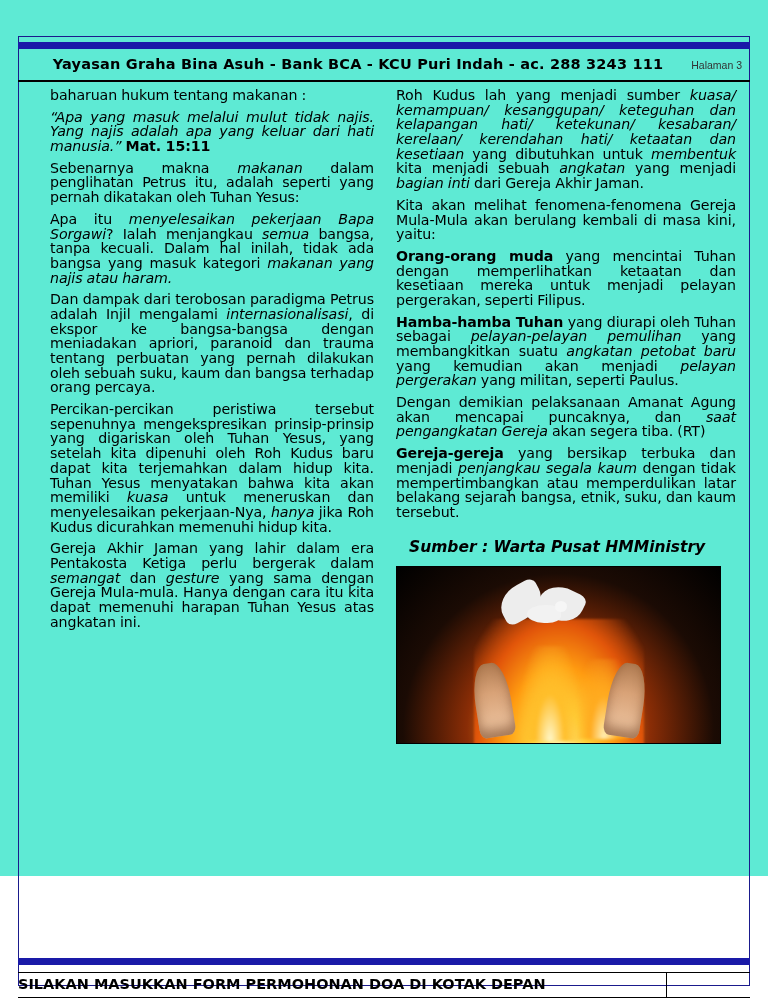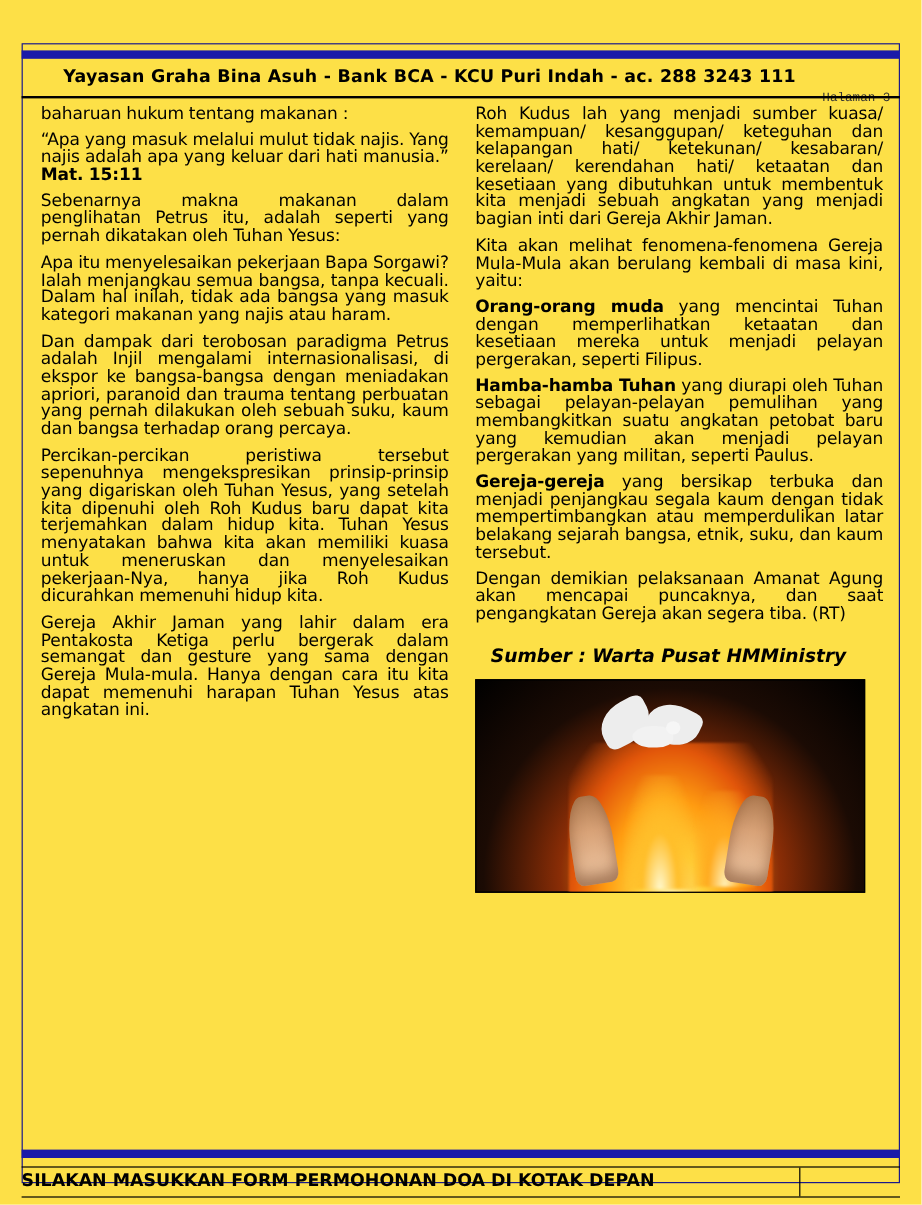--- a/index.html
+++ b/index.html
@@ -12,22 +12,22 @@
     height: 1004px;
     font-family: "DejaVu Sans", sans-serif;
     color: #000000;
     position: relative;
     overflow: hidden;
   }
   .page {
     position: absolute;
     left: 0; top: 0;
     width: 768px;
-    height: 1004px;
-    background: #fde047;
+    height: 876px;
+    background: #5eead4;
   }
   
   .frame {
     position: absolute;
     left: 18px;
     top: 36px;
     width: 732px;
     height: 950px;
     border: 1px solid #1a1a8c;
     box-sizing: border-box;
@@ -55,24 +55,24 @@
     text-align: center;
     font-family: "DejaVu Sans", sans-serif;
     font-weight: bold;
     font-size: 14.5px;
     letter-spacing: 0.2px;
     white-space: nowrap;
   }
   .header-page {
     position: absolute;
     right: 8px;
-    top: 20px;
+    top: 3px;
     font-size: 10.5px;
     color: #333333;
-    font-family: Liberation Mono, monospace;
+    font-family: Liberation Sans, sans-serif;
   }
   .header-rule {
     position: absolute;
     left: 18px;
     top: 80px;
     width: 732px;
     height: 2px;
     background: #000000;
   }
   .columns {
@@ -83,35 +83,35 @@
     height: 872px;
     display: flex;
     flex-direction: row;
   }
   .col {
     width: 366px;
     box-sizing: border-box;
     padding: 4px 14px 0 14px;
     position: relative;
   }
-  .col.left { padding-left: 16px; padding-right: 10px; }
+  .col.left { padding-left: 32px; padding-right: 10px; }
   .col.right { padding-left: 12px; padding-right: 14px; }
 
   p.para {
     margin: 0 0 7px 0;
     font-family: "DejaVu Sans", sans-serif;
     font-size: 14.2px;
     line-height: 1.035;
     text-align: justify;
     text-justify: inter-word;
     letter-spacing: -0.1px;
     word-spacing: -0.3px;
   }
   p.gap { }
-  .it { }
+  .it { font-style: italic; }
   .bd { font-weight: bold; }
 
   .bottombar {
     position: absolute;
     left: 18px;
     top: 958px;
     width: 732px;
     height: 7px;
     background: #1a1aa8;
   }
@@ -299,26 +299,26 @@
       </p>
 
       <p class="para">
         <span class="bd">Orang-orang muda</span><span> yang mencintai Tuhan dengan memperlihatkan ketaatan dan kesetiaan mereka untuk menjadi pelayan pergerakan, seperti Filipus.</span>
       </p>
 
       <p class="para">
         <span class="bd">Hamba-hamba Tuhan</span><span> yang diurapi oleh Tuhan sebagai </span><span class="it">pelayan-pelayan pemulihan</span><span> yang membangkitkan suatu </span><span class="it">angkatan petobat baru</span><span> yang kemudian akan menjadi </span><span class="it">pelayan pergerakan</span><span> yang militan, seperti Paulus.</span>
       </p>
 
-      <p class="para">
-        <span class="bd">Gereja-gereja</span><span> yang bersikap terbuka dan menjadi </span><span class="it">penjangkau segala kaum</span><span> dengan tidak mempertimbangkan atau memperdulikan latar belakang sejarah bangsa, etnik, suku, dan kaum  tersebut.</span>
-      </p>
-
       <p class="para gap">
         <span>Dengan demikian pelaksanaan Amanat Agung akan mencapai puncaknya, dan </span><span class="it">saat pengangkatan Gereja</span><span> akan segera tiba. (RT)</span>
+      </p>
+
+      <p class="para">
+        <span class="bd">Gereja-gereja</span><span> yang bersikap terbuka dan menjadi </span><span class="it">penjangkau segala kaum</span><span> dengan tidak mempertimbangkan atau memperdulikan latar belakang sejarah bangsa, etnik, suku, dan kaum  tersebut.</span>
       </p>
 
       <div class="source-line">Sumber : Warta Pusat HMMinistry</div>
 
       <div class="photo">
         <div class="sky"></div>
         <div class="flame"></div>
         <div class="flame2"></div>
         <div class="flame3"></div>
         <div class="hand l"></div>

